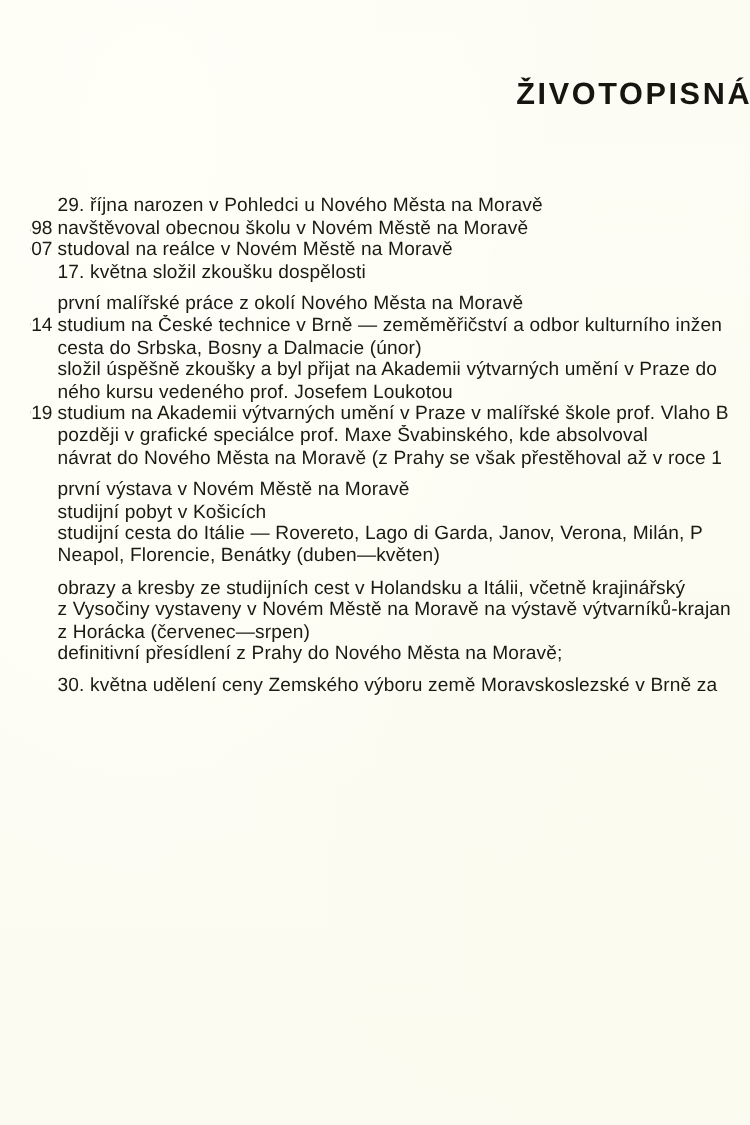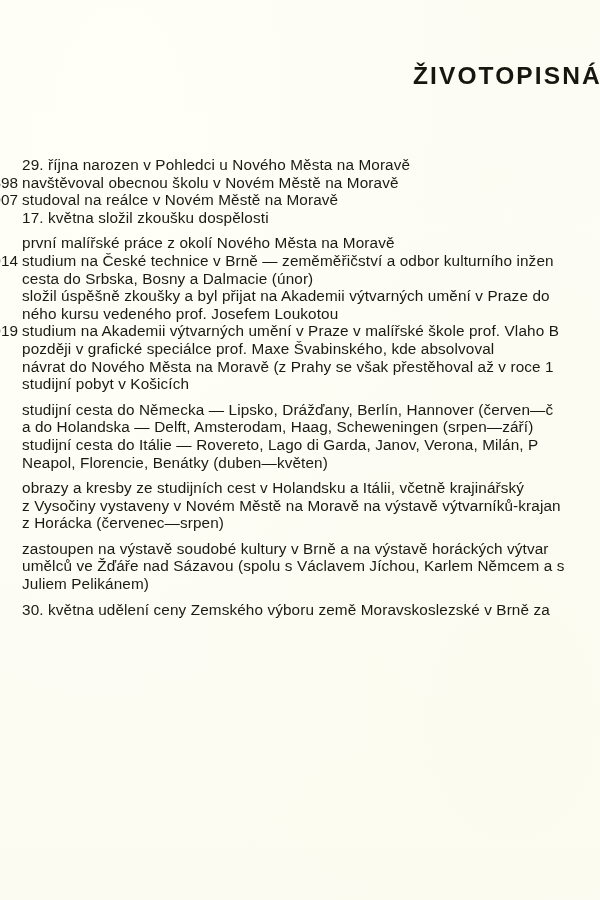--- a/index.html
+++ b/index.html
@@ -60,20 +60,21 @@
     top: 156px;
     left: 0;
     width: 600px;
     overflow: hidden;
   }
 
   .entry {
     position: relative;
     width: 570px;
     overflow: hidden;
+    margin-left: 24px;
   }
 
   
   .entry.spaced {
     margin-top: 8px;
   }
 
   .year {
     position: absolute;
     left: 0;
@@ -152,54 +153,51 @@
         </div>
       </div>
       <div class="entry">
         <div class="year"><span>1919</span></div>
         <div class="lines">
           <div class="line">studium na Akademii výtvarných umění v Praze v malířské škole prof. Vlaho B</div>
           <div class="line">později v grafické speciálce prof. Maxe Švabinského, kde absolvoval</div>
           <div class="line">návrat do Nového Města na Moravě (z Prahy se však přestěhoval až v roce 1</div>
         </div>
       </div>
+      <div class="entry spaced">
+        <div class="year"><span></span></div>
+        <div class="lines">
+          <div class="line">první výstava v Novém Městě na Moravě</div>
+        </div>
+      </div>
       <div class="entry">
         <div class="year"><span></span></div>
         <div class="lines">
           <div class="line">studijní pobyt v Košicích</div>
-        </div>
-      </div>
-      <div class="entry spaced">
-        <div class="year"><span></span></div>
-        <div class="lines">
-          <div class="line">studijní cesta do Německa — Lipsko, Drážďany, Berlín, Hannover (červen—č</div>
-          <div class="line">a do Holandska — Delft, Amsterodam, Haag, Scheweningen (srpen—září)</div>
         </div>
       </div>
       <div class="entry">
         <div class="year"><span></span></div>
         <div class="lines">
           <div class="line">studijní cesta do Itálie — Rovereto, Lago di Garda, Janov, Verona, Milán, P</div>
           <div class="line">Neapol, Florencie, Benátky (duben—květen)</div>
         </div>
       </div>
       <div class="entry spaced">
         <div class="year"><span></span></div>
         <div class="lines">
           <div class="line">obrazy a kresby ze studijních cest v Holandsku a Itálii, včetně krajinářský</div>
           <div class="line">z Vysočiny vystaveny v Novém Městě na Moravě na výstavě výtvarníků-krajan</div>
           <div class="line">z Horácka (červenec—srpen)</div>
         </div>
       </div>
-      <div class="entry spaced">
-        <div class="year"><span></span></div>
-        <div class="lines">
-          <div class="line">zastoupen na výstavě soudobé kultury v Brně a na výstavě horáckých výtvar</div>
-          <div class="line">umělců ve Žďáře nad Sázavou (spolu s Václavem Jíchou, Karlem Němcem a s</div>
-          <div class="line">Juliem Pelikánem)</div>
+      <div class="entry">
+        <div class="year"><span></span></div>
+        <div class="lines">
+          <div class="line">definitivní přesídlení z Prahy do Nového Města na Moravě;</div>
         </div>
       </div>
       <div class="entry spaced">
         <div class="year"><span></span></div>
         <div class="lines">
           <div class="line">30. května udělení ceny Zemského výboru země Moravskoslezské v Brně za</div>
         </div>
       </div>
     </div>
 </div>

